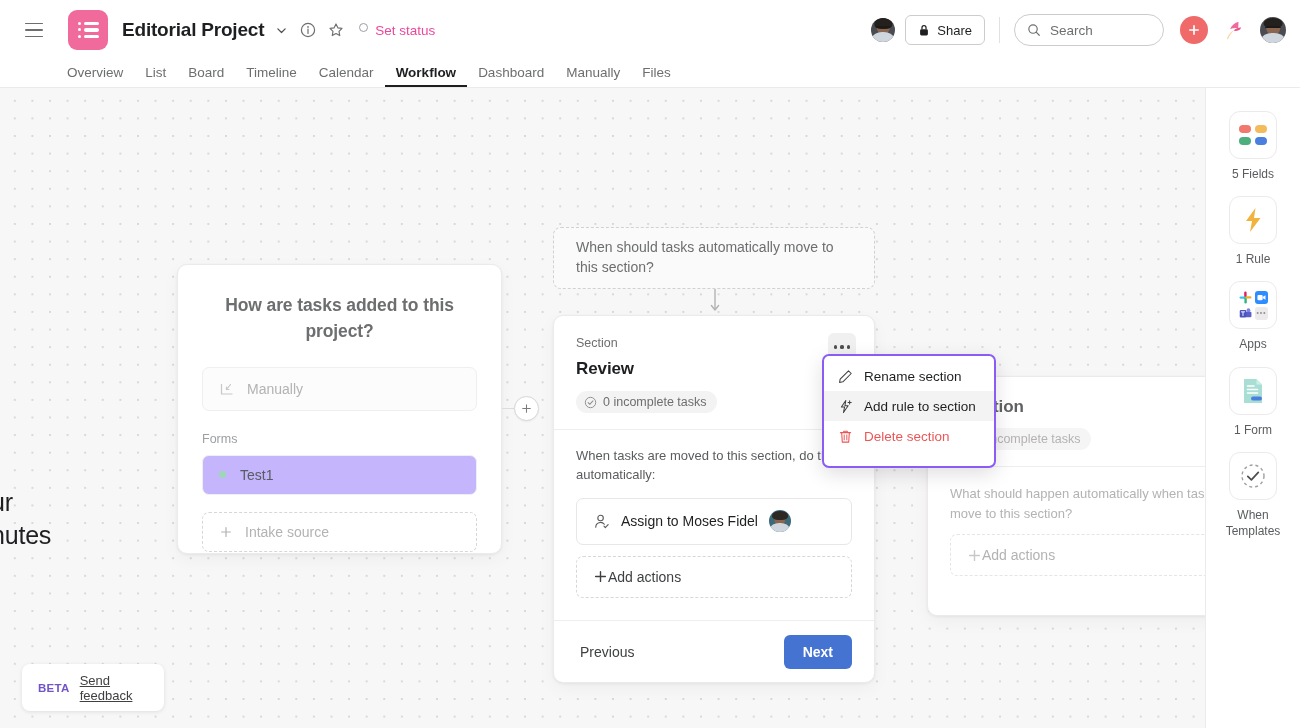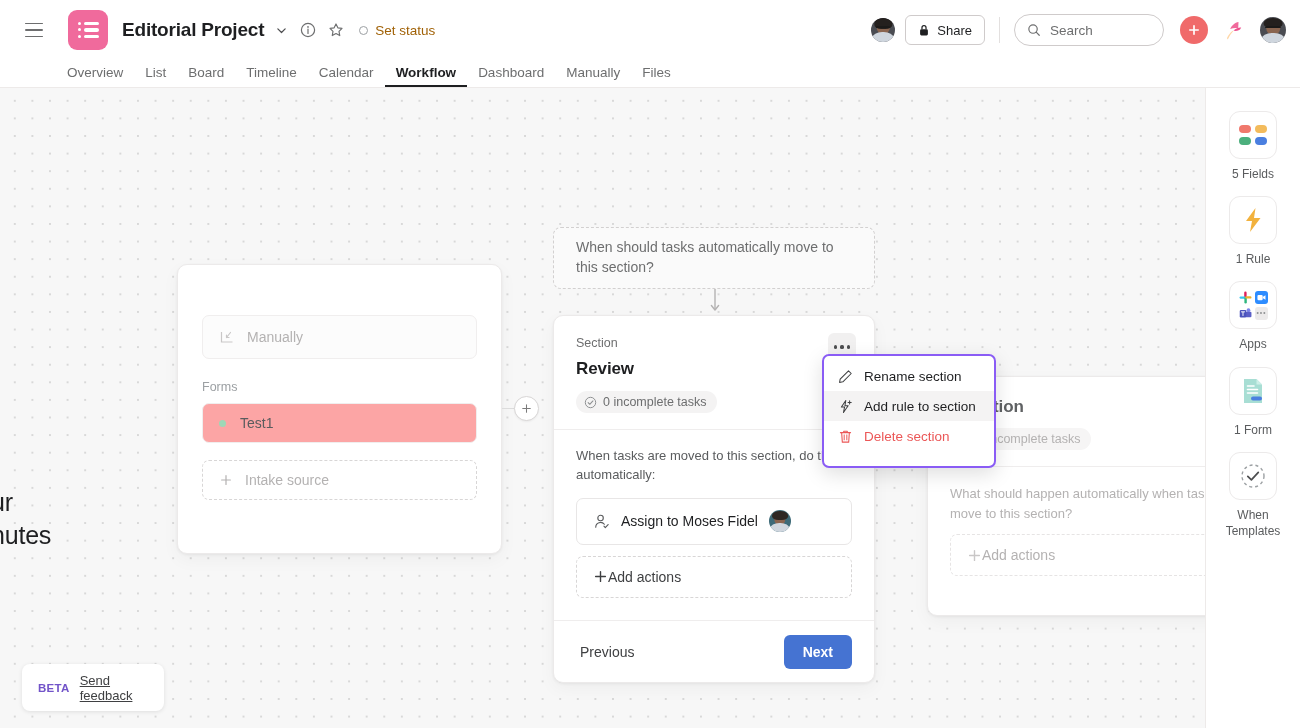--- a/index.html
+++ b/index.html
@@ -45,22 +45,22 @@
   .chev {
     margin-left: 9px; width: 16px; height: 16px; cursor: pointer;
     display:flex; align-items:center; justify-content:center;
   }
   .chev svg { display:block; }
   .ic-round {
     margin-left: 9px; width: 19px; height: 19px; cursor: pointer;
     display:flex;align-items:center;justify-content:center; color:#6d6e6f;
   }
   .set-status {
-    margin-left: 14px; display: flex; align-items: center; gap: 7px;
-    font-size: 13.5px; color: #a16207; cursor: pointer; white-space: nowrap;
+    margin-left: 14px; display: flex; align-items: flex-start; gap: 7px;
+    font-size: 13.5px; color: #ec4899; cursor: pointer; white-space: nowrap;
   }
   .status-ring { width: 9px; height: 9px; border-radius: 50%; border: 1.4px solid #9ca0a3; }
 
   .spacer { flex: 1; }
 
   .avatar {
     border-radius: 50%; flex-shrink: 0;
     background: #4a4c52; position: relative; overflow: hidden;
   }
   .avatar.sm { width: 24px; height: 24px; }
@@ -139,21 +139,21 @@
   }
   .sel-row {
     margin-top: 22px; height: 44px; border: 1px solid #f0eeee; border-radius: 7px;
     background: #fcfcfc; display: flex; align-items: center; gap: 12px; padding: 0 16px;
     cursor: pointer;
   }
   .sel-row .lbl { font-size: 14px; color: #b4b2b2; }
   .sec-label { margin-top: 21px; font-size: 12.5px; color: #9ca0a3; }
   .form-row {
     margin-top: 9px; height: 40px; border: 1px solid #f0eeee; border-radius: 7px;
-    background: #fca5a5; display: flex; align-items: center; gap: 14px; padding: 0 16px; cursor: pointer;
+    background: #c4b5fd; display: flex; align-items: center; gap: 14px; padding: 0 16px; cursor: pointer;
   }
   .form-dot { width: 7px; height: 7px; border-radius: 50%; background: #9ed7b6; }
   .form-row .lbl { font-size: 14px; color: #5a5c5e; }
   .dashed-row {
     margin-top: 17px; height: 40px; border: 1.2px dashed #d8d6d6; border-radius: 7px;
     display: flex; align-items: center; gap: 12px; padding: 0 16px; cursor: pointer;
   }
   .dashed-row .lbl { font-size: 14px; color: #b4b2b2; }
 
   
@@ -389,20 +389,21 @@
   </div>
 
   <div class="canvas">
 
     <div class="edge-text">
       <div>your</div>
       <div>minutes</div>
     </div>
 
     <div class="card card-left">
+      <h2>How are tasks added to this project?</h2>
 
       <div class="sel-row">
         <svg width="16" height="16" viewBox="0 0 16 16">
             <path d="M2.5 3 V13 H13.5" fill="none" stroke="#c9c7c7" stroke-width="1.2"></path>
             <path d="M11.5 3.5 L7.5 8.5 M7.5 8.5 H10 M7.5 8.5 V6" fill="none" stroke="#c9c7c7" stroke-width="1.2" stroke-linecap="round"></path>
           </svg>
         <span class="lbl">Manually</span>
       </div>
 
       <div class="sec-label">Forms</div>

